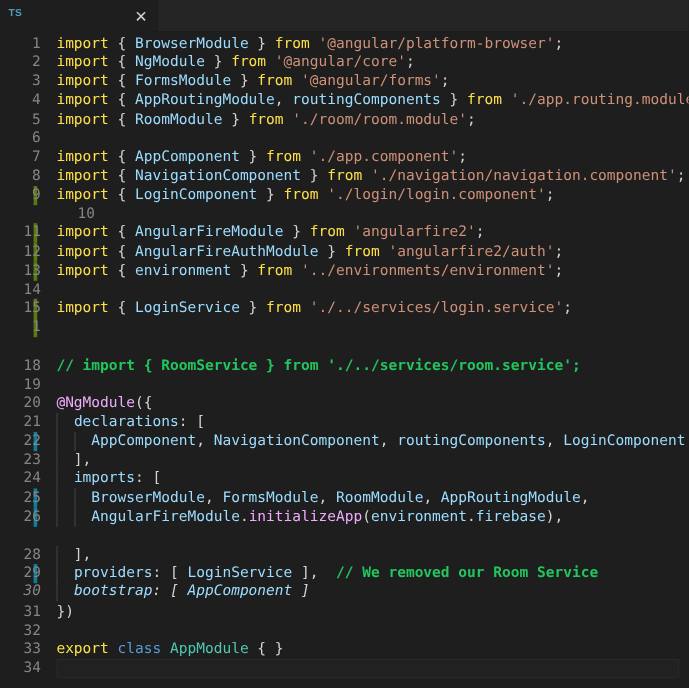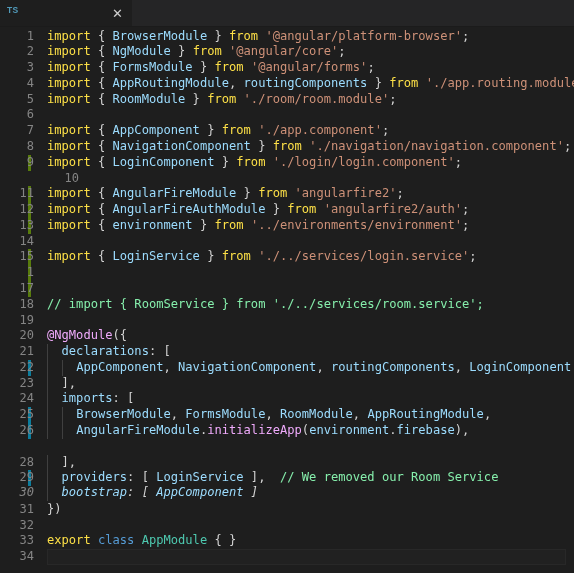--- a/index.html
+++ b/index.html
@@ -111,21 +111,21 @@
     height: 15.78px;
     background: #404040;
   }
 
   
   .t-kw    { color: #fde047; }  
   .t-ctrl  { color: #569cd6; }  
   .t-var   { color: #9cdcfe; }  
   .t-type  { color: #4ec9b0; }  
   .t-str   { color: #ce9178; }  
-  .t-com   { color: #86efac; }  
+  .t-com   { color: #22c55e; font-weight: bold; }  
   .t-fn    { color: #f0abfc; }  
   .t-pun   { color: #d4d4d4; }
 </style>
 </head>
 <body>
 
 <div id="tabbar">
     <div class="tab">
       <span class="ts-badge">TS</span>
       <span class="tab-label">app.module.ts</span>
@@ -143,21 +143,20 @@
     <div class="code-line" style="top: 96.18px; position: absolute; left: 0px; right: 0px;"><div class="lnum">7</div><div class="code-text"><span class="t-kw">import</span><span class="t-pun"> { </span><span class="t-var">AppComponent</span><span class="t-pun"> } </span><span class="t-kw">from</span><span class="t-pun"> </span><span class="t-str">'./app.component'</span><span class="t-pun">;</span></div></div>
     <div class="code-line" style="top: 111.96px; position: absolute; left: 0px; right: 0px;"><div class="lnum">8</div><div class="code-text"><span class="t-kw">import</span><span class="t-pun"> { </span><span class="t-var">NavigationComponent</span><span class="t-pun"> } </span><span class="t-kw">from</span><span class="t-pun"> </span><span class="t-str">'./navigation/navigation.component'</span><span class="t-pun">;</span></div></div>
     <div class="code-line" style="top: 127.74px; position: absolute; left: 0px; right: 0px;"><div class="gutter-mark added"></div><div class="lnum">9</div><div class="code-text"><span class="t-kw">import</span><span class="t-pun"> { </span><span class="t-var">LoginComponent</span><span class="t-pun"> } </span><span class="t-kw">from</span><span class="t-pun"> </span><span class="t-str">'./login/login.component'</span><span class="t-pun">;</span></div></div>
     <div class="code-line" style="top: 143.52px; position: absolute; left: 0px; right: 0px; margin-left: 45px;"><div class="lnum">10</div><div class="code-text"></div></div>
     <div class="code-line" style="top: 159.3px; position: absolute; left: 0px; right: 0px;"><div class="gutter-mark added"></div><div class="lnum">11</div><div class="code-text"><span class="t-kw">import</span><span class="t-pun"> { </span><span class="t-var">AngularFireModule</span><span class="t-pun"> } </span><span class="t-kw">from</span><span class="t-pun"> </span><span class="t-str">'angularfire2'</span><span class="t-pun">;</span></div></div>
     <div class="code-line" style="top: 175.08px; position: absolute; left: 0px; right: 0px;"><div class="gutter-mark added"></div><div class="lnum">12</div><div class="code-text"><span class="t-kw">import</span><span class="t-pun"> { </span><span class="t-var">AngularFireAuthModule</span><span class="t-pun"> } </span><span class="t-kw">from</span><span class="t-pun"> </span><span class="t-str">'angularfire2/auth'</span><span class="t-pun">;</span></div></div>
     <div class="code-line" style="top: 190.86px; position: absolute; left: 0px; right: 0px;"><div class="gutter-mark added"></div><div class="lnum">13</div><div class="code-text"><span class="t-kw">import</span><span class="t-pun"> { </span><span class="t-var">environment</span><span class="t-pun"> } </span><span class="t-kw">from</span><span class="t-pun"> </span><span class="t-str">'../environments/environment'</span><span class="t-pun">;</span></div></div>
     <div class="code-line" style="top: 206.64px; position: absolute; left: 0px; right: 0px;"><div class="lnum">14</div><div class="code-text"></div></div>
     <div class="code-line" style="top: 222.42px; position: absolute; left: 0px; right: 0px;"><div class="gutter-mark added"></div><div class="lnum">15</div><div class="code-text"><span class="t-kw">import</span><span class="t-pun"> { </span><span class="t-var">LoginService</span><span class="t-pun"> } </span><span class="t-kw">from</span><span class="t-pun"> </span><span class="t-str">'./../services/login.service'</span><span class="t-pun">;</span></div></div>
     <div class="code-line" style="top: 238.2px; position: absolute; left: 0px; right: 0px;"><div class="gutter-mark added"></div><div class="lnum">1</div><div class="code-text"></div></div>
-    <div class="code-line" style="top: 253.98px; position: absolute; left: 0px; right: 0px;"><div class="gutter-mark added"></div><div class="lnum">17</div><div class="code-text"></div></div>
     <div class="code-line" style="top: 269.76px; position: absolute; left: 0px; right: 0px;"><div class="lnum">18</div><div class="code-text"><span class="t-com">// import { RoomService } from './../services/room.service';</span></div></div>
     <div class="code-line" style="top: 285.54px; position: absolute; left: 0px; right: 0px;"><div class="lnum">19</div><div class="code-text"></div></div>
     <div class="code-line" style="top: 301.32px; position: absolute; left: 0px; right: 0px;"><div class="lnum">20</div><div class="code-text"><span class="t-fn">@NgModule</span><span class="t-pun">({</span></div></div>
     <div class="code-line" style="top: 317.1px; position: absolute; left: 0px; right: 12px;"><div class="lnum">21</div><div class="iguide" style="left: 47px;"></div><div class="code-text"><span class="t-pun">  </span><span class="t-var">declarations</span><span class="t-pun">: [</span></div></div>
     <div class="code-line" style="top: 332.88px; position: absolute; left: 0px; right: 0px;"><div class="gutter-mark modified"></div><div class="lnum">22</div><div class="iguide" style="left: 47px;"></div><div class="iguide" style="left: 61.54px;"></div><div class="code-text"><span class="t-pun">    </span><span class="t-var">AppComponent</span><span class="t-pun">, </span><span class="t-var">NavigationComponent</span><span class="t-pun">, </span><span class="t-var">routingComponents</span><span class="t-pun">, </span><span class="t-var">LoginComponent</span></div></div>
     <div class="code-line" style="top: 348.66px; position: absolute; left: 0px; right: 0px;"><div class="lnum">23</div><div class="iguide" style="left: 47px;"></div><div class="code-text"><span class="t-pun">  ],</span></div></div>
     <div class="code-line" style="top: 364.44px; position: absolute; left: 0px; right: 0px;"><div class="lnum">24</div><div class="iguide" style="left: 47px;"></div><div class="code-text"><span class="t-pun">  </span><span class="t-var">imports</span><span class="t-pun">: [</span></div></div>
     <div class="code-line" style="top: 380.22px; position: absolute; left: 0px; right: 0px;"><div class="gutter-mark modified"></div><div class="lnum">25</div><div class="iguide" style="left: 47px;"></div><div class="iguide" style="left: 61.54px;"></div><div class="code-text"><span class="t-pun">    </span><span class="t-var">BrowserModule</span><span class="t-pun">, </span><span class="t-var">FormsModule</span><span class="t-pun">, </span><span class="t-var">RoomModule</span><span class="t-pun">, </span><span class="t-var">AppRoutingModule</span><span class="t-pun">,</span></div></div>
     <div class="code-line" style="top: 396px; position: absolute; left: 0px; right: 0px;"><div class="gutter-mark modified"></div><div class="lnum">26</div><div class="iguide" style="left: 47px;"></div><div class="iguide" style="left: 61.54px;"></div><div class="code-text"><span class="t-pun">    </span><span class="t-var">AngularFireModule</span><span class="t-pun">.</span><span class="t-fn">initializeApp</span><span class="t-pun">(</span><span class="t-var">environment</span><span class="t-pun">.</span><span class="t-var">firebase</span><span class="t-pun">),</span></div></div>
     <div class="code-line" style="top: 427.56px; position: absolute; left: 0px; right: 0px;"><div class="lnum">28</div><div class="iguide" style="left: 47px;"></div><div class="code-text"><span class="t-pun">  ],</span></div></div>

